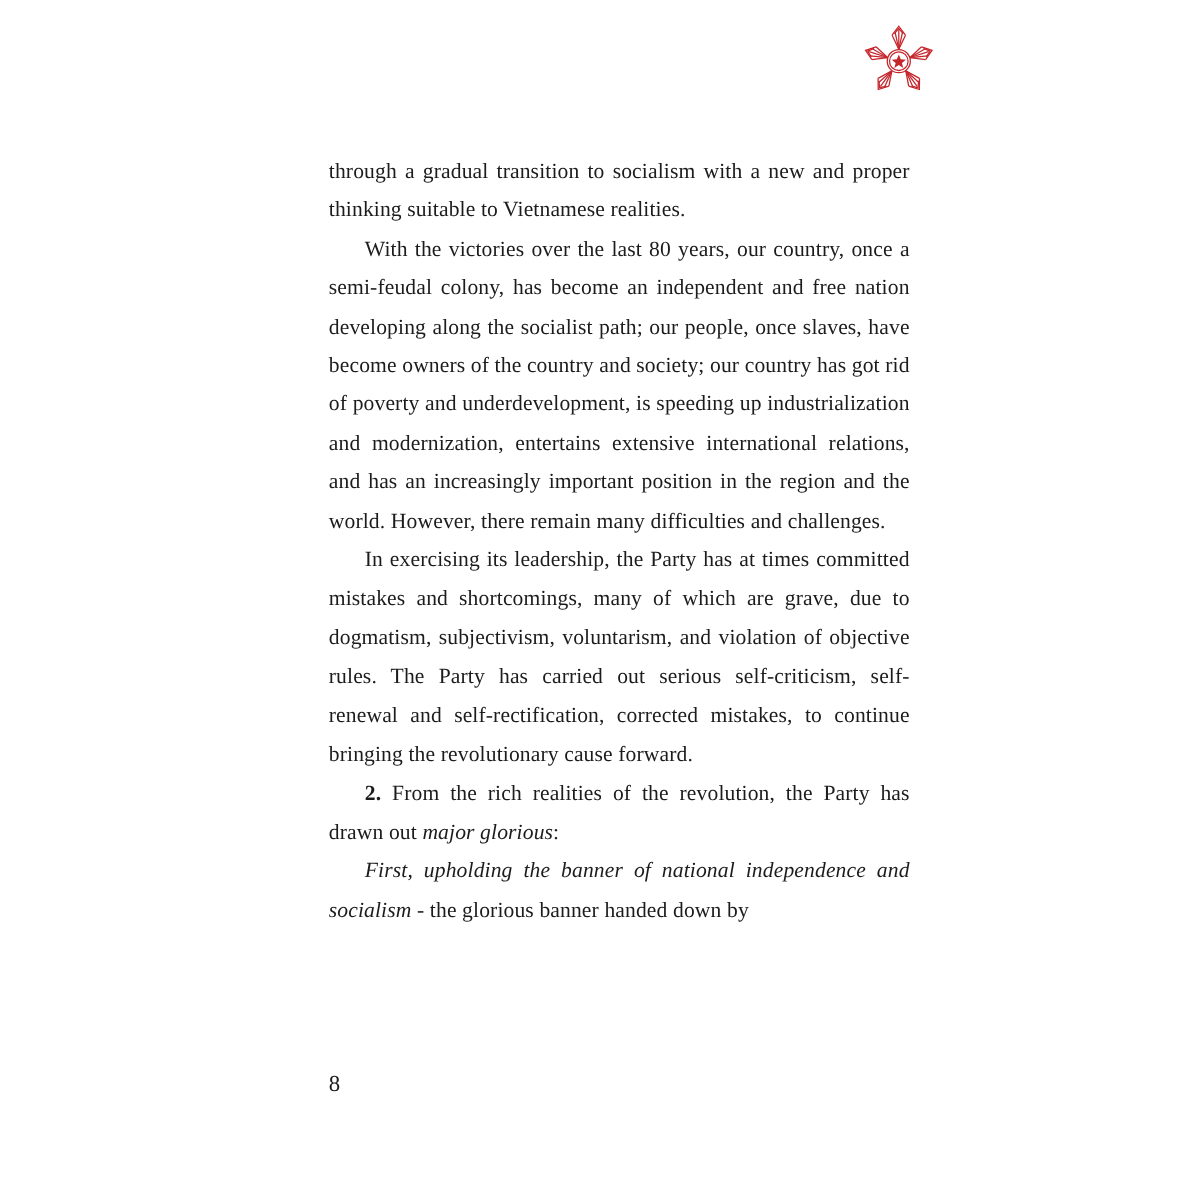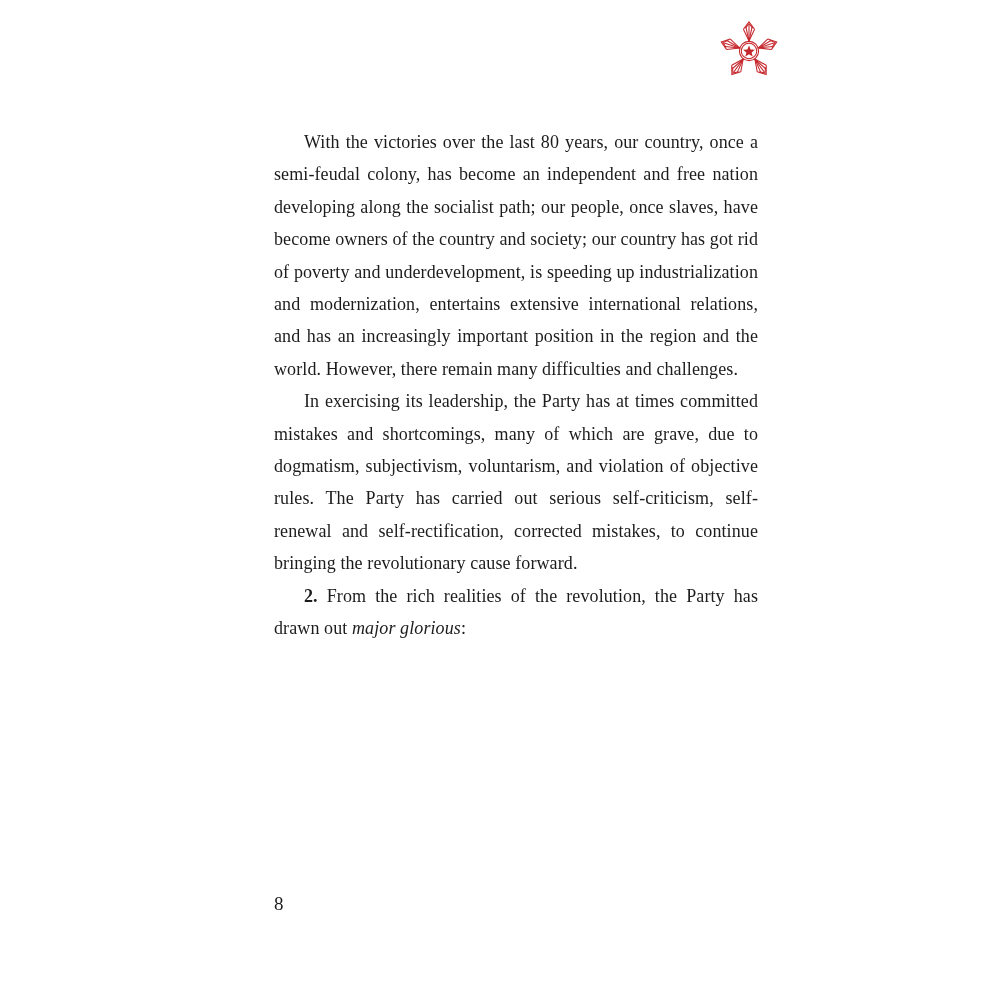--- a/index.html
+++ b/index.html
@@ -70,18 +70,20 @@
       <use href="#ray" xlink:href="#ray" transform="rotate(216 50 50)"></use>
       <use href="#ray" xlink:href="#ray" transform="rotate(288 50 50)"></use>
       <circle cx="50" cy="50" r="15.5"></circle>
       <circle cx="50" cy="50" r="12.5"></circle>
     </g>
     <path d="M50 41 L52.6 47.5 L59.5 48 L54.2 52.4 L56 59 L50 55.2 L44 59 L45.8 52.4 L40.5 48 L47.4 47.5 Z" fill="#c5262c" stroke="none"></path>
   </svg>
 </div>
 
 <div class="text-block">
+    <p class=""><span>through a gradual transition to socialism with a new and proper thinking suitable to Vietnamese realities.</span></p>
     <p class="indent"><span>With the victories over the last 80 years, our country, once a semi-feudal colony, has become an independent and free nation developing along the socialist path; our people, once slaves, have become owners of the country and society; our country has got rid of poverty and underdevelopment, is speeding up industrialization and modernization, entertains extensive international relations, and has an increasingly important position in the region and the world. However, there remain many difficulties and challenges.</span></p>
     <p class="indent"><span>In exercising its leadership, the Party has at times committed mistakes and shortcomings, many of which are grave, due to dogmatism, subjectivism, voluntarism, and violation of objective rules. The Party has carried out serious self-criticism, self-renewal and self-rectification, corrected mistakes, to continue bringing the revolutionary cause forward.</span></p>
     <p class="indent"><span style="font-weight: bold;">2.</span><span> From the rich realities of the revolution, the Party has drawn out </span><span style="font-style: italic;">major glorious</span><span>:</span></p>
+    <p class="indent"><span style="font-style: italic;">First, upholding the banner of national independence and socialism</span><span> - the glorious banner handed down by</span></p>
   </div>
 
 <div class="page-number">8</div>
 
 </body></html>

